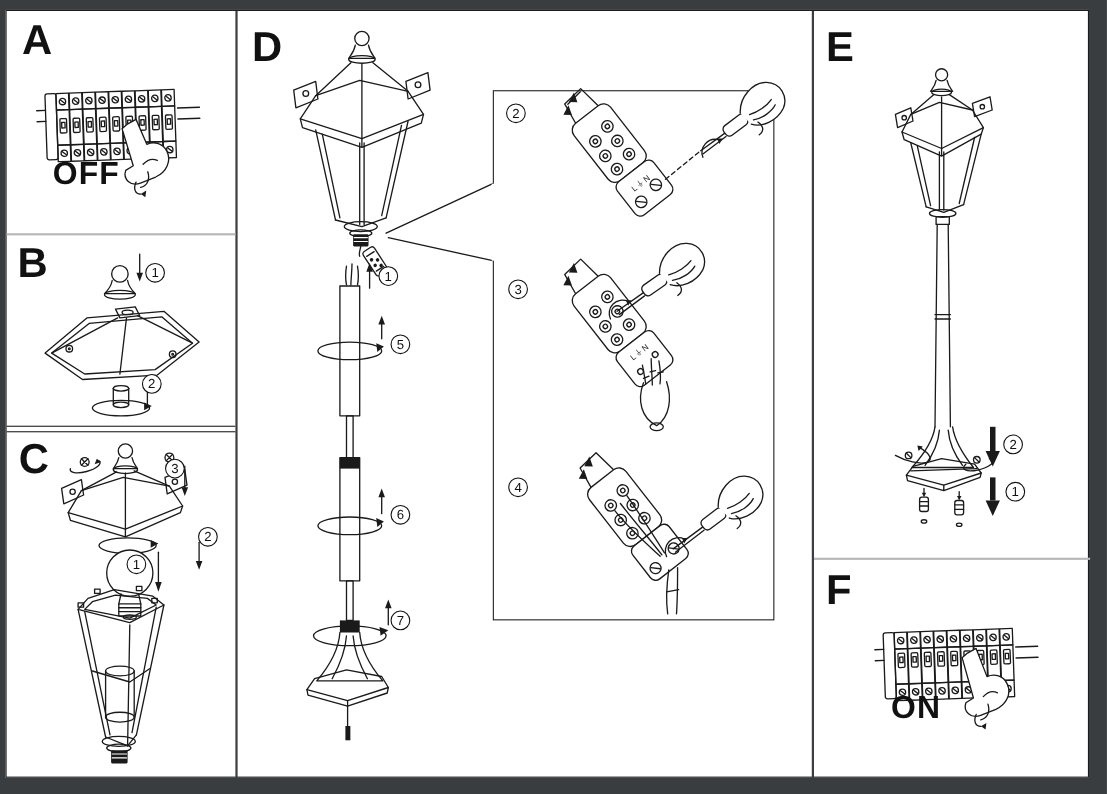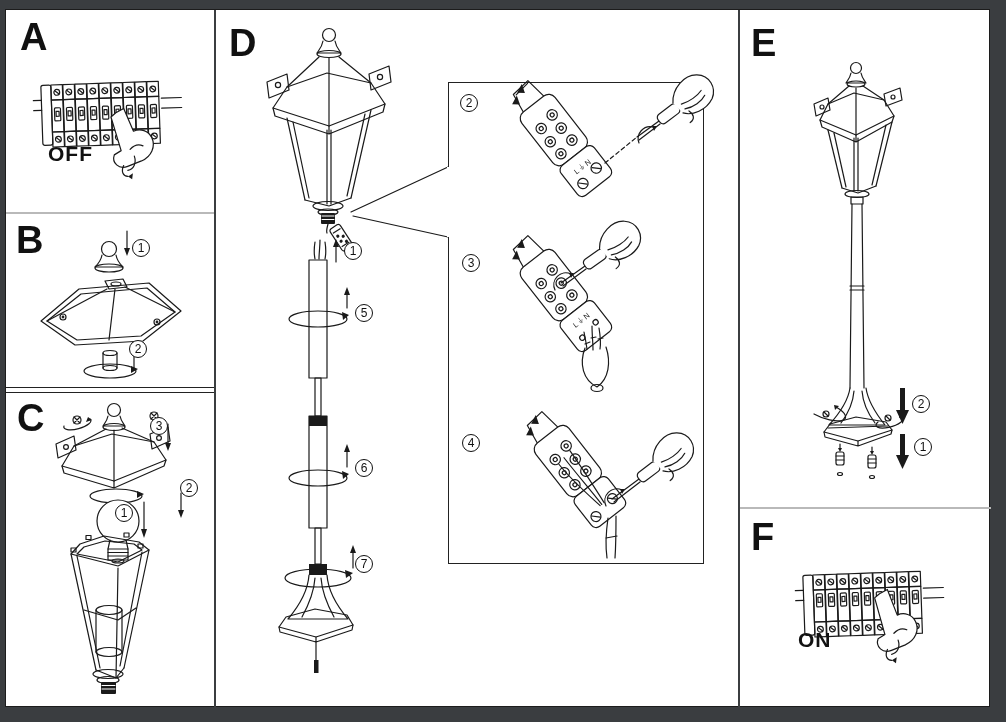--- a/index.html
+++ b/index.html
@@ -6,21 +6,21 @@
   .page{position:relative;width:1006px;height:722px;background:#3a3d40;overflow:hidden;
         font-family:"Liberation Sans",sans-serif;color:#111;}
   .sheet{position:absolute;left:5px;top:9px;width:985px;height:698px;background:#fff;
          border:1px solid #1c1c1c;box-sizing:border-box;}
   .panel{position:absolute;}
   .divider{position:absolute;}
   .vdiv{width:2px;background:#3b3e40;}
   .hdiv-light{height:2px;background:#b9b9b9;}
   .hdiv-dark{height:1px;background:#222;}
   .panel-letter{position:absolute;font-size:38px;font-weight:700;line-height:1;letter-spacing:0;}
-  .caption{position:absolute;font-size:21px;font-weight:700;letter-spacing:1px;}
+  .caption{position:absolute;font-size:29px;font-weight:700;letter-spacing:1px;}
   .marker{position:absolute;width:18px;height:18px;border:1.6px solid #111;border-radius:50%;
           background:#fff;font-size:12px;line-height:17px;text-align:center;box-sizing:border-box;}
   .detail-box{position:absolute;border:1.6px solid #222;background:#fff;box-sizing:border-box;}
   .border-gap{position:absolute;background:#fff;}
   svg{position:absolute;overflow:visible;}
   svg *{stroke:#1a1a1a;fill:none;stroke-width:1.2;stroke-linecap:round;stroke-linejoin:round;}
   svg .fill{fill:#1a1a1a;stroke:none;}
   svg .wfill{fill:#fff;}
   svg .ridge{stroke:#fff;stroke-width:1;}
   svg text{fill:#1a1a1a;stroke:none;font-family:"Liberation Sans",sans-serif;}
@@ -569,17 +569,17 @@
         </g>
         <g>
           <path class="wfill" d="M84,48 L92,44 L101,70 C108,67 116,70 119,77 C123,86 118,96 108,100 L94,105 C85,108 78,101 81,93 L88,89 L79,52 Z"></path>
           <path d="M97,88 C101,84 106,83 110,85"></path>
           <path d="M101,95 C103,102 100,108 94,109"></path>
           <path d="M90,104 C87,110 89,115 94,115"></path>
           <path class="fill" d="M94,115 l5,-3 -1,6 z"></path>
         </g>
       </g>
     </svg>
-    <div class="caption" style="left:58px;top:120px;">ON</div>
+    <div class="caption" style="left:70px;top:120px;">ON</div>
   </section>
 
  </div>
 </div>
 
 </body></html>

